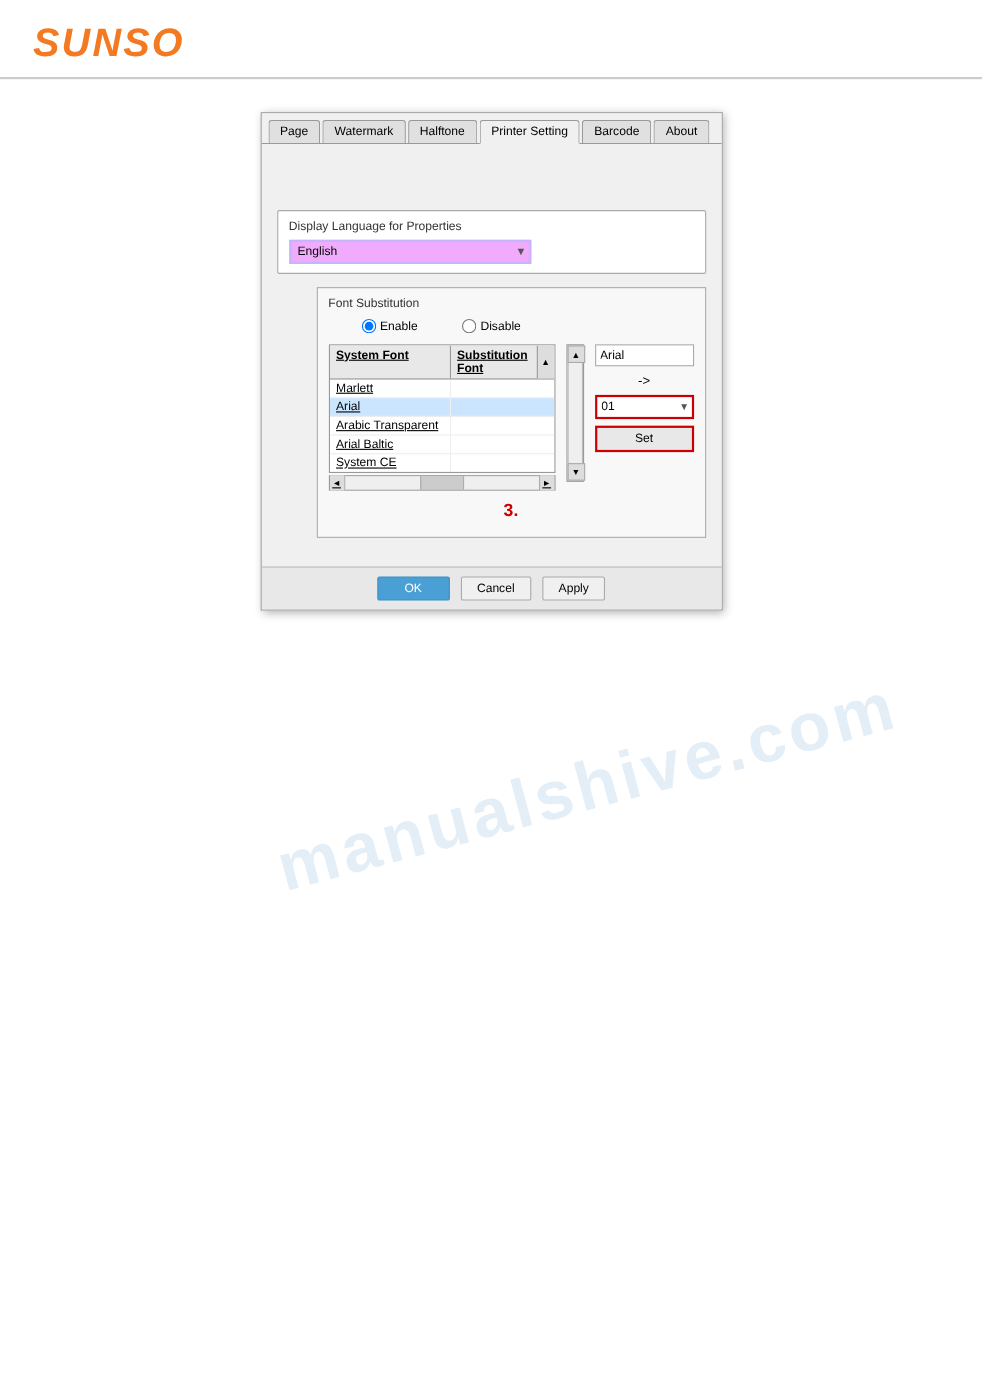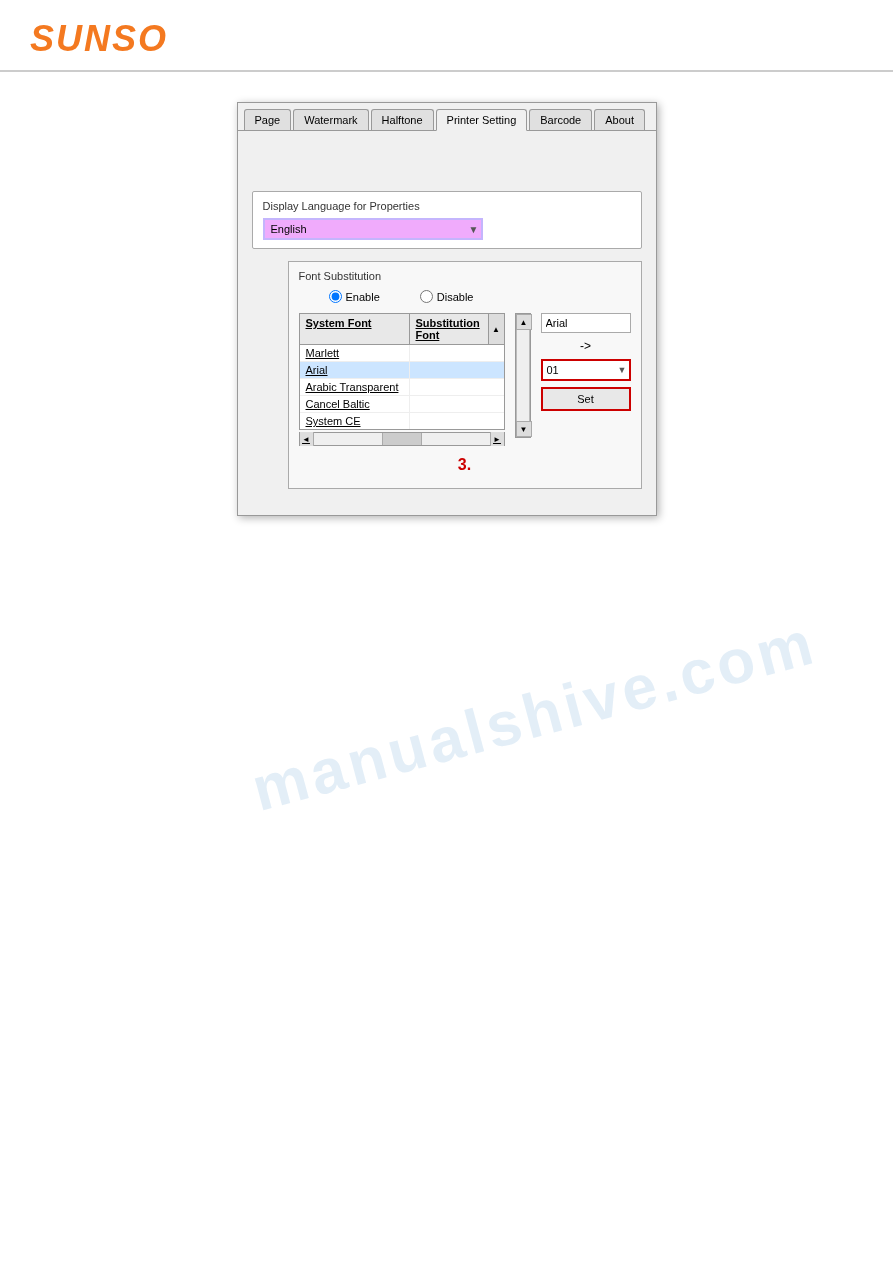--- a/index.html
+++ b/index.html
@@ -471,21 +471,21 @@
                 </div>
                 <div class="font-row" style="background:#cce5ff;">
                   <div class="col-sys">Arial</div>
                   <div class="col-sub"></div>
                 </div>
                 <div class="font-row">
                   <div class="col-sys">Arabic Transparent</div>
                   <div class="col-sub"></div>
                 </div>
                 <div class="font-row">
-                  <div class="col-sys">Cancel Baltic</div>
+                  <div class="col-sys">Arial Baltic</div>
                   <div class="col-sub"></div>
                 </div>
                 <div class="font-row">
                   <div class="col-sys">System CE</div>
                   <div class="col-sub"></div>
                 </div>
               </div>
             </div>
 
             <div class="font-hscroll">
@@ -519,17 +519,22 @@
           </div>
 
         </div>
 
         <div class="step-label">3.</div>
 
       </div>
 
     </div>
 
+    <div class="dialog-footer">
+      <button class="btn-ok">OK</button>
+      <button class="btn-cancel">Cancel</button>
+      <button class="btn-apply">Apply</button>
+    </div>
 
   </div>
 </div>
 
 <div class="watermark">manualshive.com</div>
 
 </body></html>

